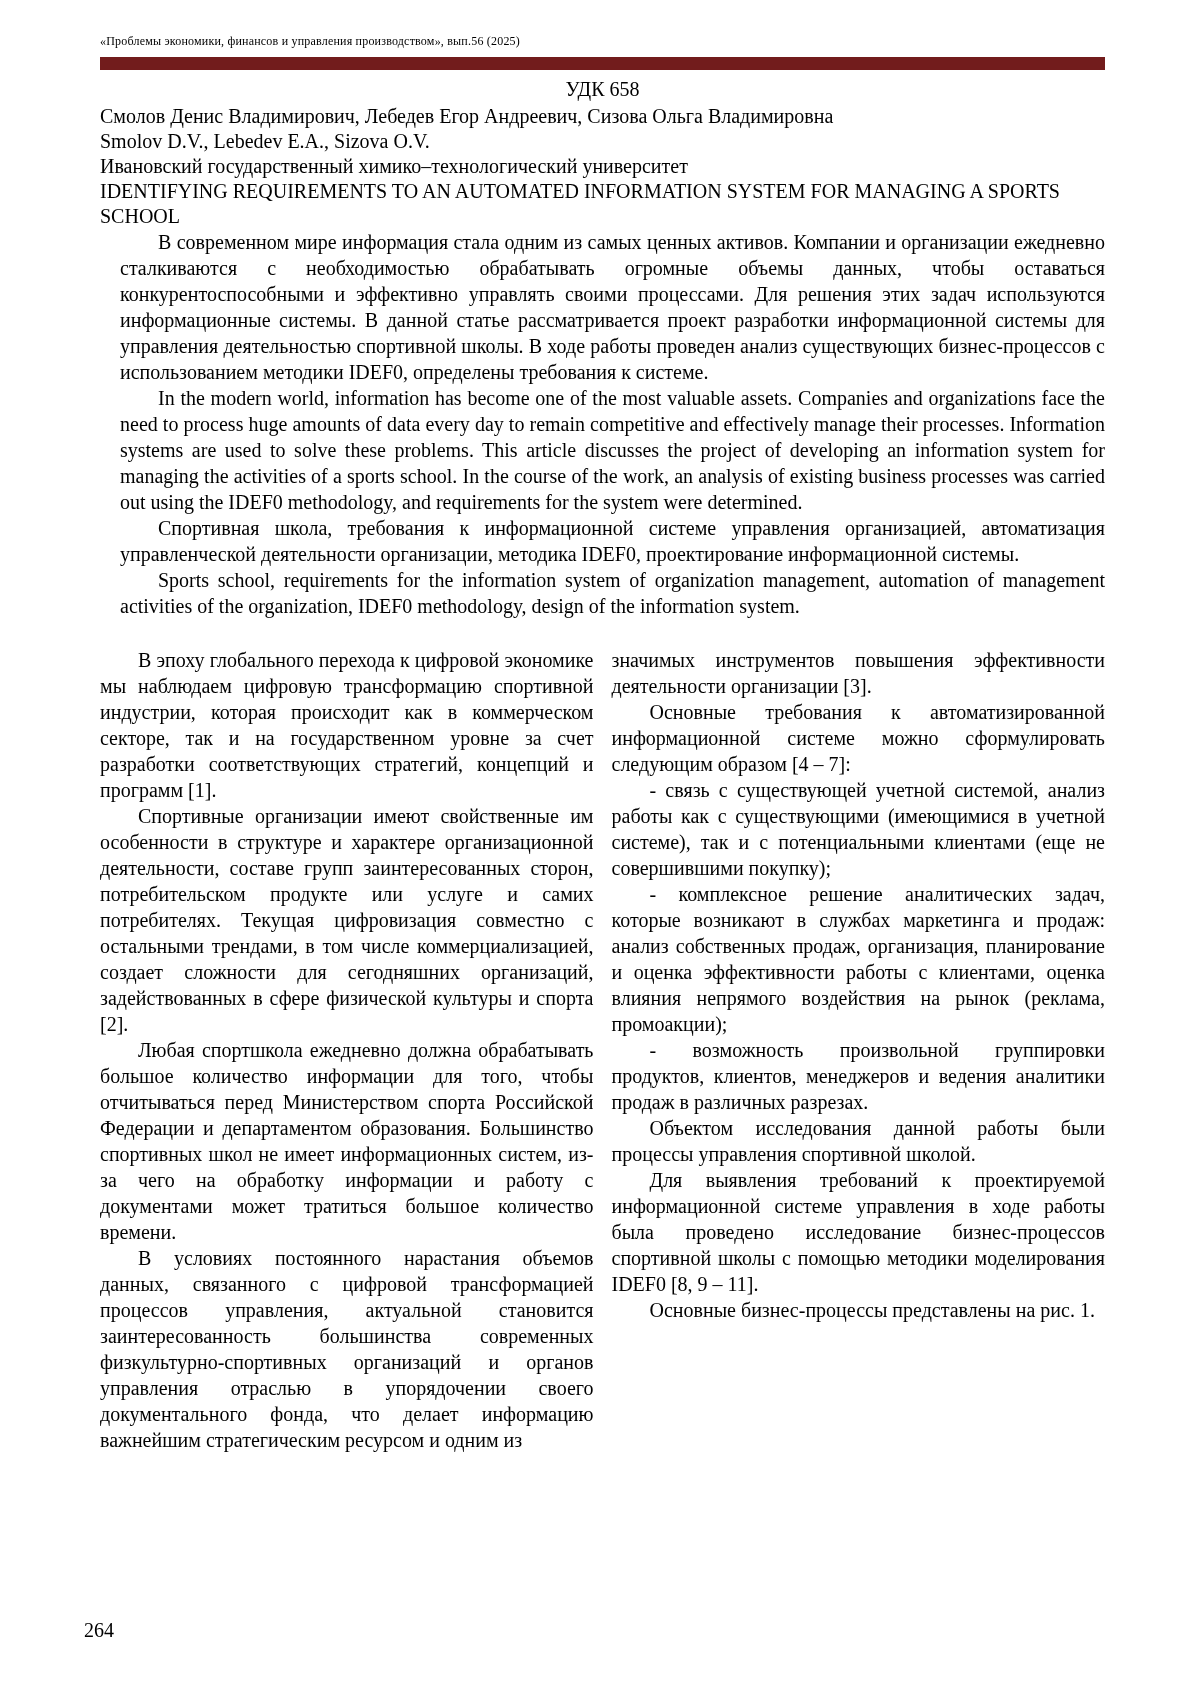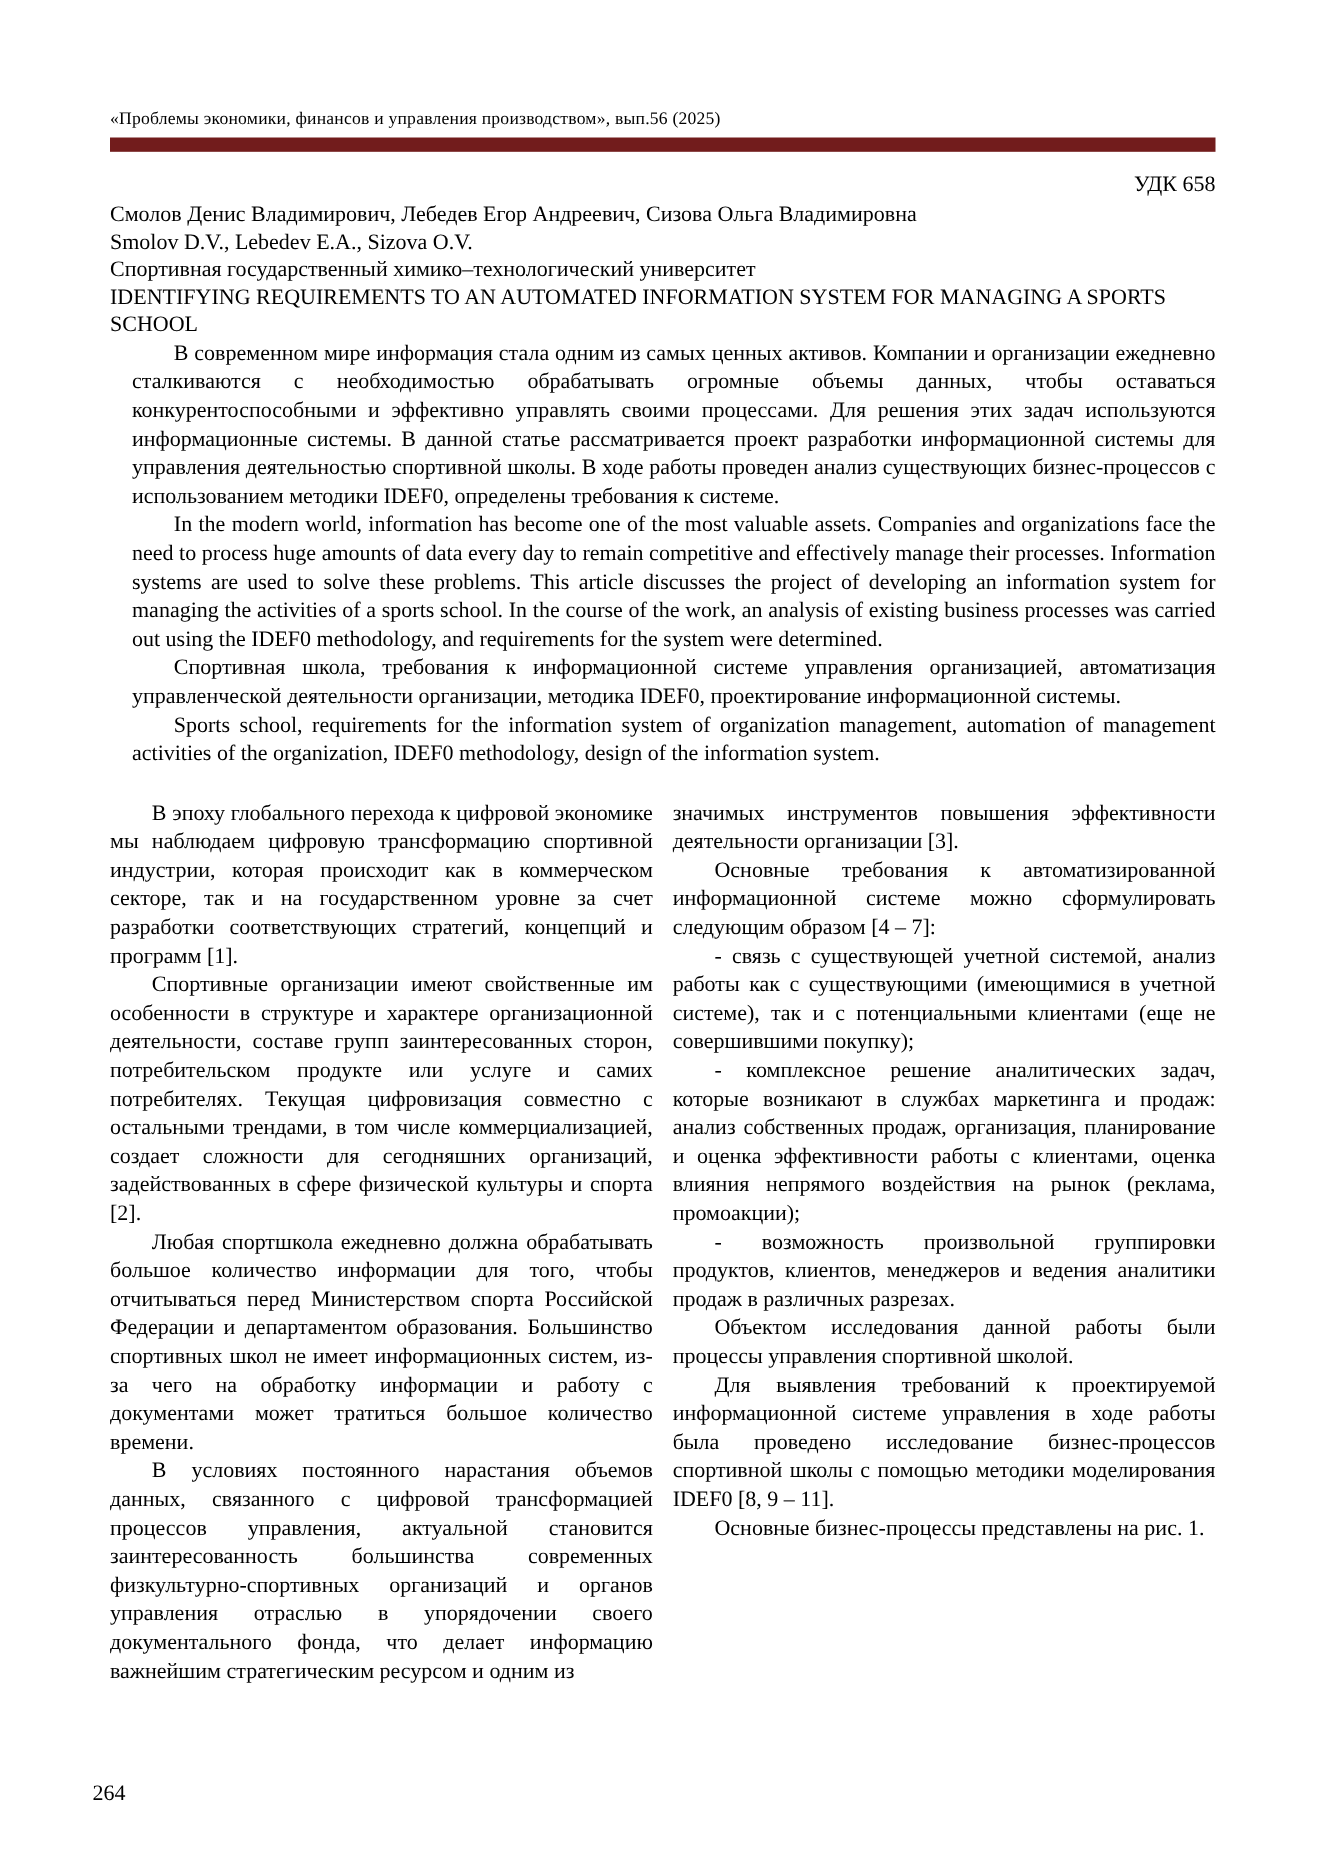--- a/index.html
+++ b/index.html
@@ -16,34 +16,34 @@
     -webkit-font-smoothing: antialiased;
   }
   .page {
     position: absolute;
     left: 100px;
     top: 0;
     width: 1005px;
     height: 100%;
   }
   .journal-line {
-    padding-top: 98px;
-    font-size: 16px;
+    padding-top: 30px;
+    font-size: 12px;
     line-height: 22px;
     letter-spacing: 0.2px;
   }
   .header-rule {
     margin-top: 5px;
     height: 13px;
     width: 100%;
     background: #721c1c;
   }
   .udk {
-    margin-top: 17px;
-    text-align: right;
+    margin-top: 6px;
+    text-align: center;
     font-size: 20px;
     line-height: 26px;
     font-family: Liberation Serif, serif;
   }
   .front-line {
     font-size: 20px;
     line-height: 25px;
   }
   .bold { font-weight: normal; }
   .para {
@@ -79,21 +79,21 @@
 
   <div class="journal-line">«Проблемы экономики, финансов и управления производством», вып.56 (2025)</div>
 
   <div class="header-rule" style="background: rgb(114, 28, 28);"></div>
 
   <div class="udk">УДК 658</div>
 
   <div class="front-block">
     <div class="front-line bold">Смолов Денис Владимирович, Лебедев Егор Андреевич, Сизова Ольга Владимировна</div>
     <div class="front-line bold">Smolov D.V., Lebedev E.A., Sizova O.V.</div>
-    <div class="front-line">Спортивная государственный химико–технологический университет</div>
+    <div class="front-line">Ивановский государственный химико–технологический университет</div>
     <div class="front-line bold">IDENTIFYING REQUIREMENTS TO AN AUTOMATED INFORMATION SYSTEM FOR MANAGING A SPORTS SCHOOL</div>
   </div>
 
   <div class="abstract-block">
     <p class="para indent">В современном мире информация стала одним из самых ценных активов. Компании и организации ежедневно сталкиваются с необходимостью обрабатывать огромные объемы данных, чтобы оставаться конкурентоспособными и эффективно управлять своими процессами. Для решения этих задач используются информационные системы. В данной статье рассматривается проект разработки информационной системы для управления деятельностью спортивной школы. В ходе работы проведен анализ существующих бизнес-процессов с использованием методики IDEF0, определены требования к системе.</p>
     <p class="para indent">In the modern world, information has become one of the most valuable assets. Companies and organizations face the need to process huge amounts of data every day to remain competitive and effectively manage their processes. Information systems are used to solve these problems. This article discusses the project of developing an information system for managing the activities of a sports school. In the course of the work, an analysis of existing business processes was carried out using the IDEF0 methodology, and requirements for the system were determined.</p>
     <p class="para indent">Спортивная школа, требования к информационной системе управления организацией, автоматизация управленческой деятельности организации, методика IDEF0, проектирование информационной системы.</p>
     <p class="para indent">Sports school, requirements for the information system of organization management, automation of management activities of the organization, IDEF0 methodology, design of the information system.</p>
   </div>
 

